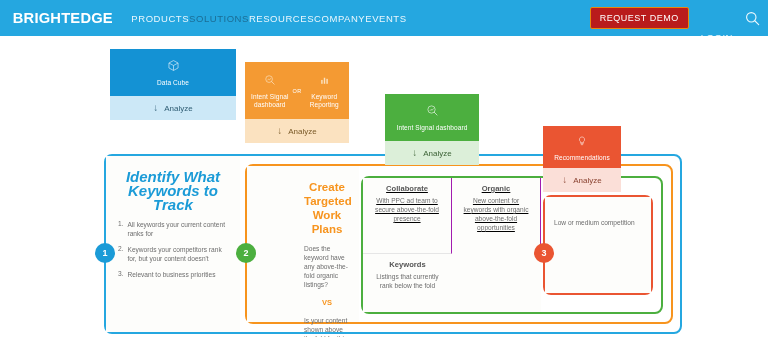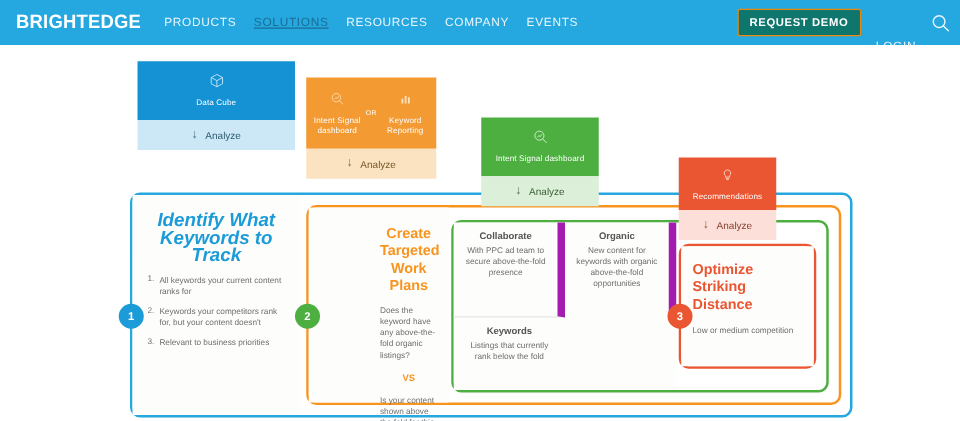--- a/index.html
+++ b/index.html
@@ -15,34 +15,34 @@
   .navbar {
     position: absolute; left: 0; top: 0; width: 768px; height: 36px;
     background: #25A7E0; display: flex; align-items: center;
   }
   .brand {
     color: #fff; font-weight: bold; font-size: 15.5px;
     letter-spacing: 0.2px; padding-left: 10px; padding-right: 16px;
     font-family: "Liberation Sans", sans-serif;
     transform: scaleX(0.95);
   }
-  .nav-links { display: flex; align-items: center; gap: 14px; }
+  .nav-links { display: flex; align-items: center; }
   .nav-link {
     color: #EAF7FD; font-size: 9.5px; letter-spacing: 0.55px;
     text-transform: uppercase; white-space: nowrap; cursor: pointer;
   }
-  .nav-link.active { color: #1B6D95; text-decoration: underline; }
+  .nav-link.active { color: #1B6D95; }
   .nav-right {
     position: absolute; right: 8px; top: 0; height: 36px;
     display: flex; align-items: center; gap: 12px;
   }
   .demo-btn {
-    background: #0f766e; border: 1px solid #E8880D; color: #fff;
+    background: #b91c1c; border: 1px solid #E8880D; color: #fff;
     font-size: 9px; letter-spacing: 0.5px; text-transform: uppercase;
-    padding: 5px 9px; border-radius: 2px; cursor: pointer; white-space: nowrap; font-weight: bold;
+    padding: 5px 9px; border-radius: 2px; cursor: pointer; white-space: nowrap;
   }
   .login-link { color: #EAF7FD; font-size: 9.5px; letter-spacing: 0.55px; text-transform: uppercase; cursor: pointer; margin-top: 39px; }
   .search-ico { width: 15px; height: 15px; cursor: pointer; }
   .search-ico svg { display: block; }
 
   
   .diagram { position: absolute; left: 0; top: 36px; width: 768px; height: 301px; background: #fff; }
 
   
   .frame { position: absolute; border-style: solid; border-radius: 8px; background: transparent; }
@@ -106,21 +106,21 @@
   ol.nlist li { display: flex; gap: 4px; margin-bottom: 7px; }
   ol.nlist li .num { color: #6E6E6E; font-size: 6.6px; }
   ol.nlist li .txt { color: #6E6E6E; font-size: 6.6px; line-height: 9px; }
 
   .q-block { margin-top: 8px; color: #6E6E6E; font-size: 6.6px; line-height: 9px; }
   .vs { text-align: center; color: #F7941E; font-weight: bold; font-size: 7.5px; margin: 9px 0 9px 0; }
 
   
   .quad { display: grid; grid-template-columns: 1fr 1fr; width: 100%; height: 100%; }
   .quad-cell { padding: 6px 7px; text-align: center; }
-  .quad-cell.br { border-right: 6px solid #a21caf; }
+  .quad-cell.br { border-right: 1px solid #a21caf; text-decoration: underline; }
   .quad-cell.bb { border-bottom: 1px solid #E6E6E6; }
   .quad-h { color: #555; font-weight: bold; font-size: 7.6px; margin-bottom: 3px; }
   .quad-p { color: #6E6E6E; font-size: 6.6px; line-height: 9px; }
 
   
   .badge {
     position: absolute; width: 20px; height: 20px; border-radius: 50%;
     color: #fff; font-size: 9px; font-weight: bold;
     display: flex; align-items: center; justify-content: center;
   }
@@ -202,21 +202,20 @@
         </div>
         <div class="quad-cell">
           <div class="quad-h">Keywords</div>
           <div class="quad-p">Listings that currently rank below the fold</div>
         </div>
       </div>
     </div>
 
     <div class="card card-4">
       <div style="padding:12px 9px 0 9px;">
-        <div class="card-title t4" style="text-align:left;">Optimize Striking Distance</div>
         <div class="body-txt" style="margin-top:9px;">Low or medium competition</div>
       </div>
     </div>
 
     <div class="tool tool-blue">
       <div class="tool-head">
         <span class="ico">
           <svg viewBox="0 0 20 20" width="13" height="13">
             <path d="M10 2.4 17 6.2v7.6L10 17.6 3 13.8V6.2z" fill="none" stroke="#CFE9F8" stroke-width="1.1" stroke-linejoin="round"></path>
             <path d="M3 6.2 10 10l7-3.8M10 10v7.6" fill="none" stroke="#CFE9F8" stroke-width="1.1"></path>

